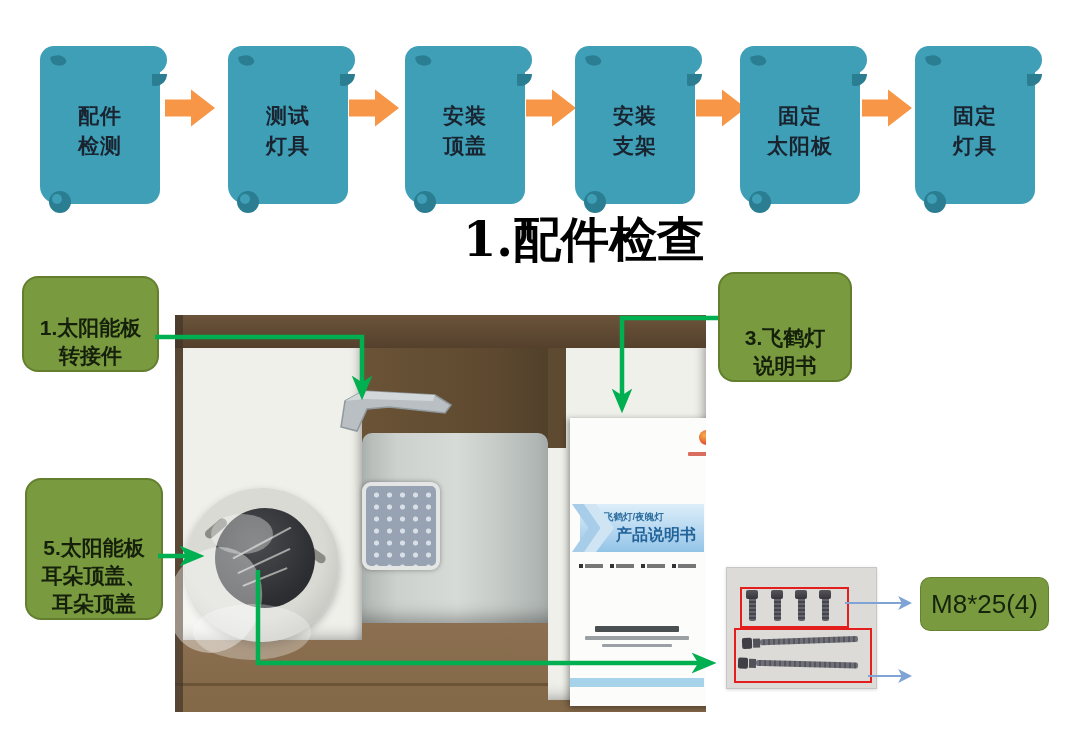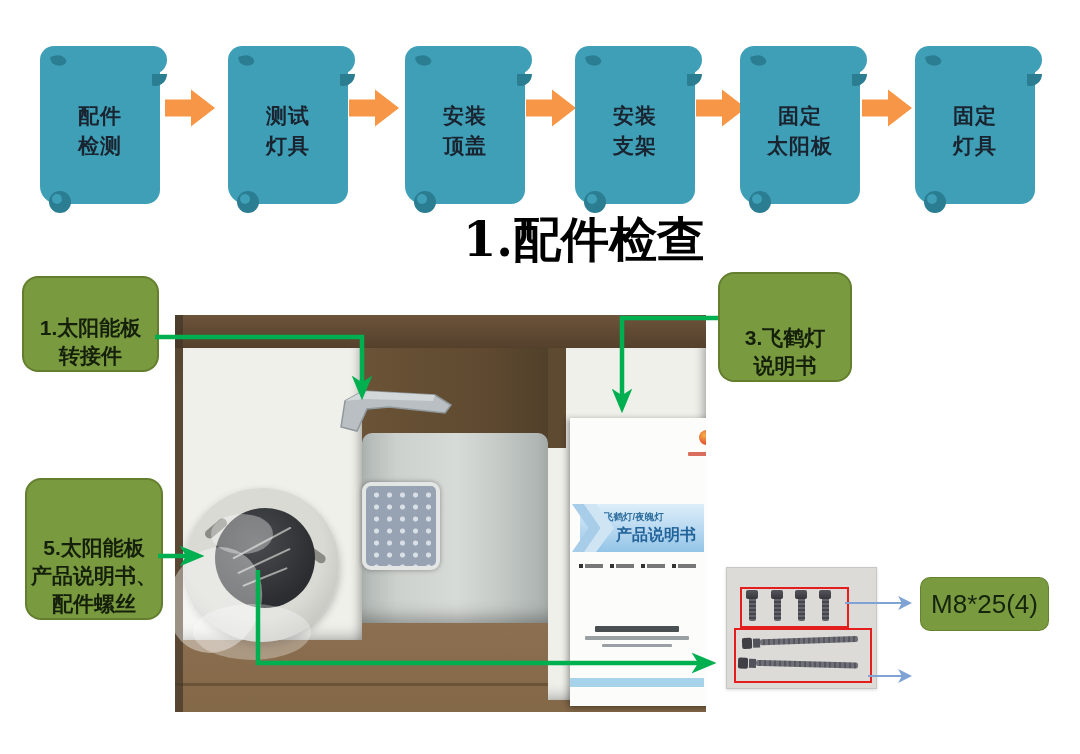--- a/index.html
+++ b/index.html
@@ -147,22 +147,22 @@
   </div>
 
   <div class="title">1.配件检查</div>
 
   <div class="callout" style="left:22px;top:276px;width:133px;height:92px;">
     <span>1.太阳能板</span>
     <span>转接件</span>
   </div>
   <div class="callout" style="left:25px;top:478px;width:134px;height:138px;">
     <span>5.太阳能板</span>
-    <span>产品说明书、</span>
-    <span>配件螺丝</span>
+    <span>耳朵顶盖、</span>
+    <span>耳朵顶盖</span>
   </div>
   <div class="callout" style="left:718px;top:272px;width:130px;height:106px;">
     <span>3.飞鹤灯</span>
     <span>说明书</span>
   </div>
 
   <div class="photo">
     <div class="ph-top"></div>
     <div class="ph-ridge"></div>
     <div class="ph-left-shadow"></div>

